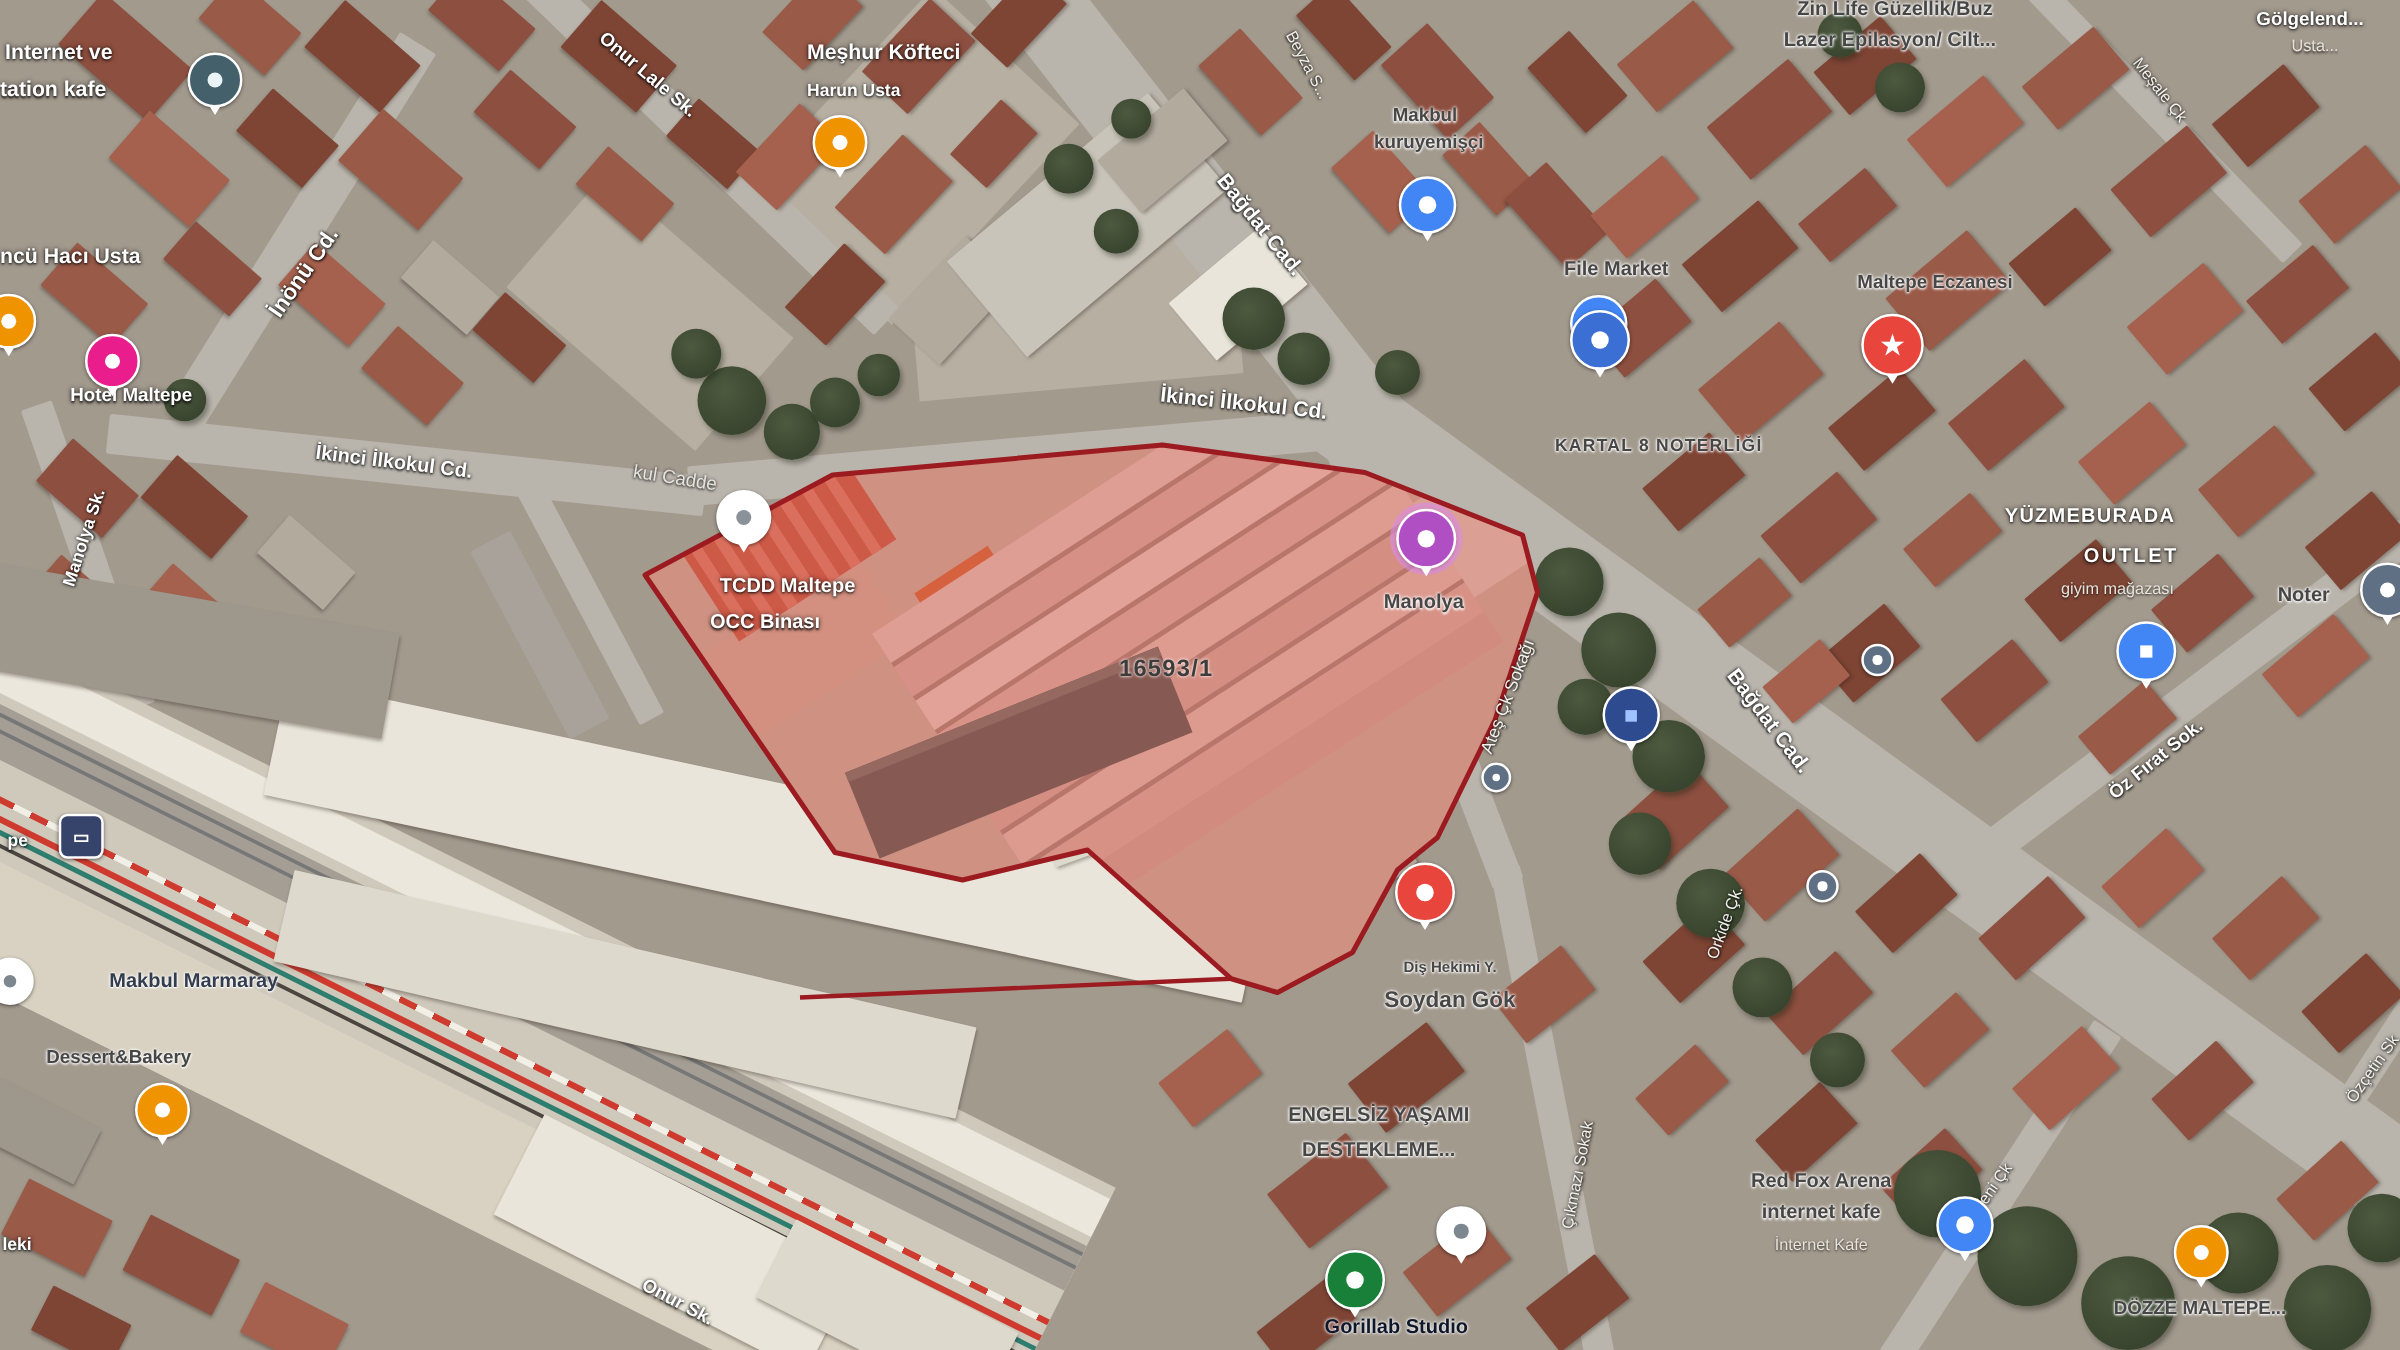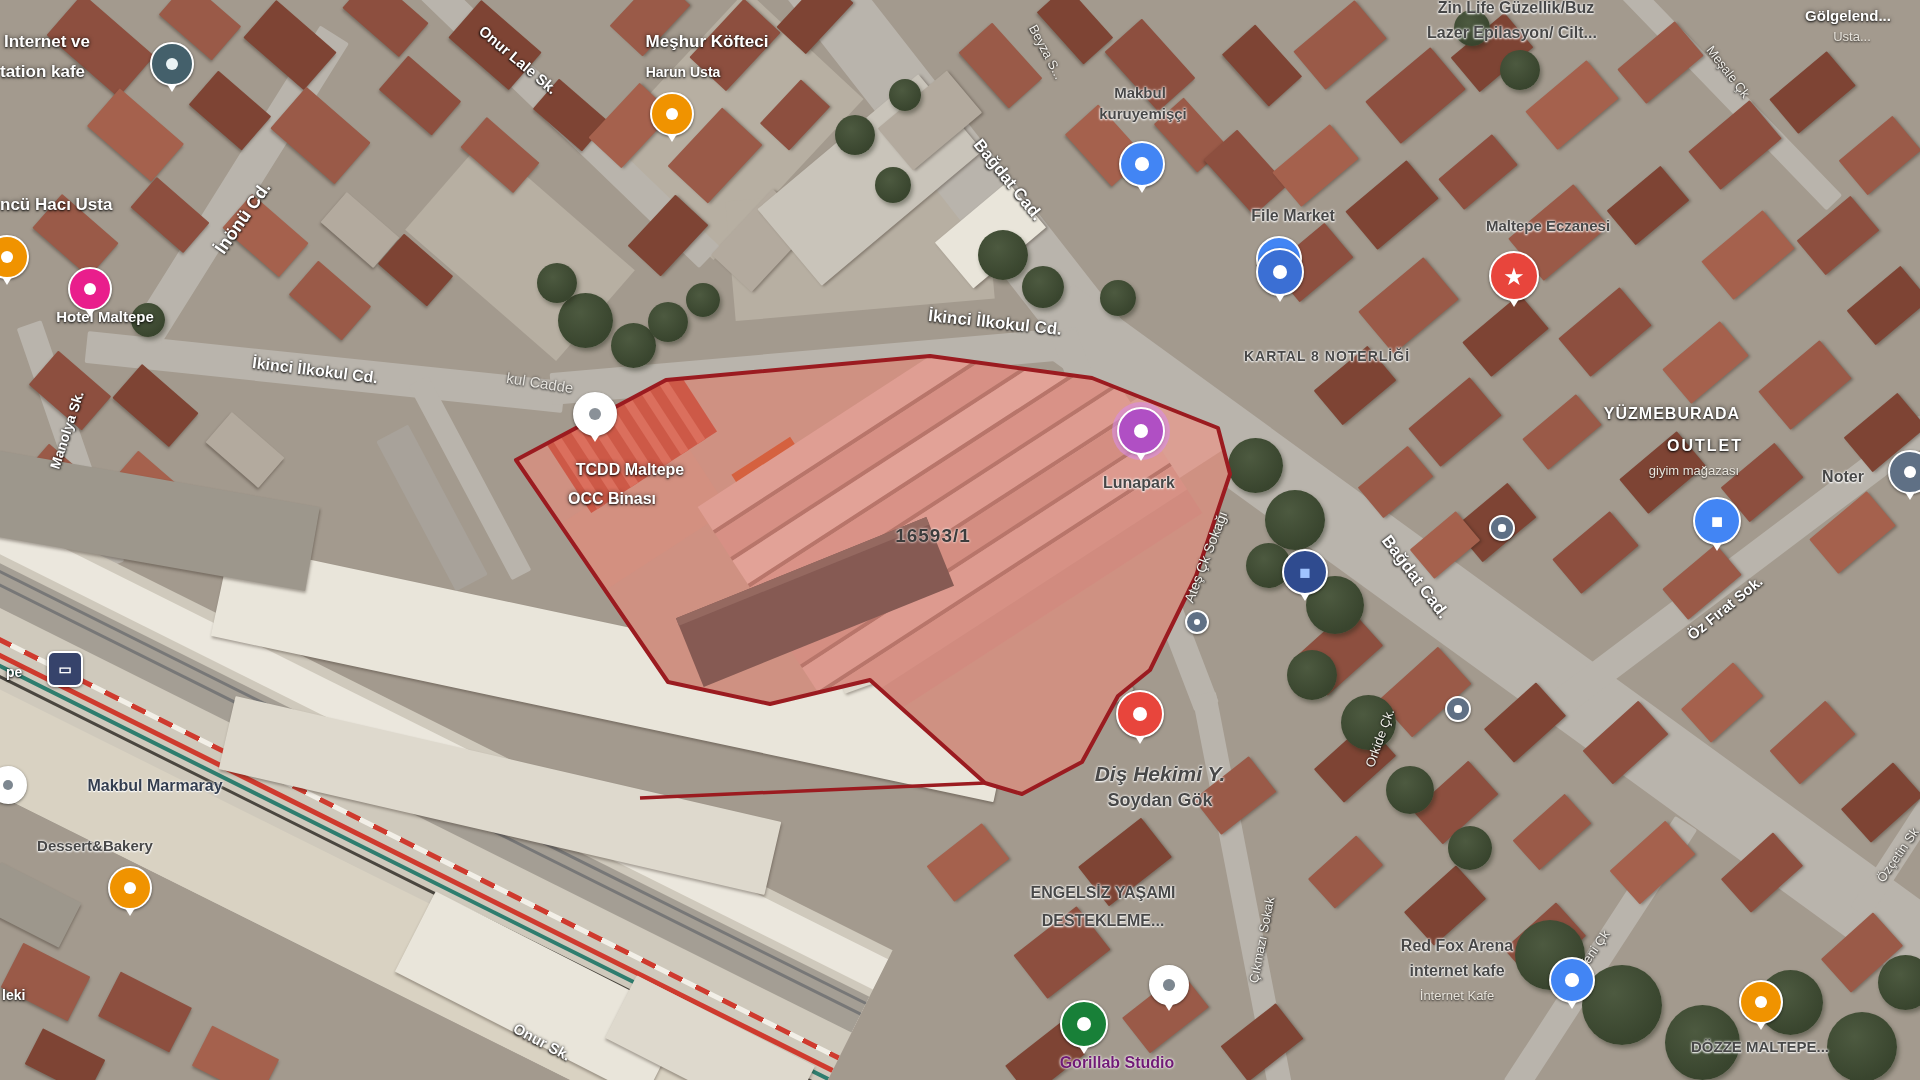--- a/index.html
+++ b/index.html
@@ -14,21 +14,21 @@
         transform:rotate(26.5deg);background:#cfc9bc;overflow:hidden;}
   .rl{position:absolute;left:0;width:100%;}
   #overlay{position:absolute;left:0;top:0;width:1920px;height:1080px;}
   .lbl{position:absolute;white-space:nowrap;line-height:1.05;}
   .st{color:#fff;font-weight:bold;text-shadow:0 1px 2px rgba(0,0,0,.9),0 0 3px rgba(0,0,0,.75);}
   .st2{color:#f3f1ec;font-weight:normal;text-shadow:0 1px 2px rgba(0,0,0,.85),0 0 3px rgba(0,0,0,.7);}
   .poiw{color:#fff;font-weight:bold;text-shadow:0 1px 2px rgba(0,0,0,.85),0 0 4px rgba(0,0,0,.65);}
   .poid{color:#474747;font-weight:bold;text-shadow:0 0 2px #fff,0 0 3px #fff,0 1px 2px rgba(255,255,255,.9);}
   .poisub{color:#e8e4dc;font-weight:normal;text-shadow:0 1px 2px rgba(0,0,0,.8);}
   .transit{color:#333d4e;font-weight:bold;text-shadow:0 0 2px #fff,0 0 3px #fff,0 1px 1px #fff;}
-  .green{color:#701a75;font-weight:bold;text-shadow:0 0 2px #fff,0 0 3px rgba(255,255,255,.95);}
+  .green{color:#0f172a;font-weight:bold;text-shadow:0 0 2px #fff,0 0 3px rgba(255,255,255,.95);}
   .area{color:#3c3c3c;font-weight:bold;letter-spacing:1px;
         text-shadow:0 0 3px rgba(255,230,225,.95),0 0 2px rgba(255,230,225,.95);}
   .pin{position:absolute;border-radius:50%;border:2px solid #fff;
        box-shadow:0 1px 3px rgba(0,0,0,.5);display:flex;align-items:center;justify-content:center;}
   .pin .dot{border-radius:50%;width:32%;height:32%;}
   .pin .gl{font-weight:bold;line-height:1;}
   .pin.tail::after{content:"";position:absolute;left:50%;bottom:-8px;transform:translateX(-50%);
        width:0;height:0;border-left:5px solid transparent;border-right:5px solid transparent;
        border-top:8px solid #fff;}
   .pin.sq{border-radius:7px;}
@@ -279,36 +279,36 @@
       <div class="lbl poiw" style="left: 1848px; top: 16px; font-size: 15px; transform: translate(-50%, -50%);">Gölgelend...</div>
       <div class="lbl poisub" style="left: 1852px; top: 37px; font-size: 13px; transform: translate(-50%, -50%);">Usta...</div>
       <div class="lbl st2" style="left: 1728px; top: 72px; font-size: 13px; transform: translate(-50%, -50%) rotate(52deg);">Meşale Çk</div>
       <div class="lbl poid" style="left: 1140px; top: 93px; font-size: 15px; transform: translate(-50%, -50%);">Makbul</div>
       <div class="lbl poid" style="left: 1143px; top: 114px; font-size: 15px; transform: translate(-50%, -50%);">kuruyemişçi</div>
       <div class="lbl poid" style="left: 1293px; top: 216px; font-size: 16px; transform: translate(-50%, -50%);">File Market</div>
       <div class="lbl poid" style="left: 1548px; top: 226px; font-size: 15px; transform: translate(-50%, -50%);">Maltepe Eczanesi</div>
       <div class="lbl poid" style="left: 1327px; top: 356px; font-size: 14px; letter-spacing: 1px; transform: translate(-50%, -50%);">KARTAL 8 NOTERLİĞİ</div>
       <div class="lbl poiw" style="left: 630px; top: 470px; font-size: 16px; transform: translate(-50%, -50%);">TCDD Maltepe</div>
       <div class="lbl poiw" style="left: 612px; top: 499px; font-size: 16px; transform: translate(-50%, -50%);">OCC Binası</div>
-      <div class="lbl poid" style="left: 1139px; top: 483px; font-size: 16px; transform: translate(-50%, -50%);">Lunapark</div>
+      <div class="lbl poid" style="left: 1139px; top: 483px; font-size: 16px; transform: translate(-50%, -50%);">Manolya</div>
       <div class="lbl area" style="left: 933px; top: 536px; font-size: 19px; transform: translate(-50%, -50%);">16593/1</div>
       <div class="lbl st2" style="left: 1206px; top: 557px; font-size: 14px; transform: translate(-50%, -50%) rotate(-69deg);">Ateş Çk Sokağı</div>
       <div class="lbl st" style="left: 1415px; top: 577px; font-size: 17px; transform: translate(-50%, -50%) rotate(53deg);">Bağdat Cad.</div>
       <div class="lbl poiw" style="left: 1672px; top: 414px; font-size: 16px; letter-spacing: 1px; transform: translate(-50%, -50%);">YÜZMEBURADA</div>
       <div class="lbl poiw" style="left: 1705px; top: 446px; font-size: 16px; letter-spacing: 2px; transform: translate(-50%, -50%);">OUTLET</div>
       <div class="lbl poisub" style="left: 1694px; top: 471px; font-size: 13px; transform: translate(-50%, -50%);">giyim mağazası</div>
       <div class="lbl poid" style="left: 1843px; top: 477px; font-size: 16px; transform: translate(-50%, -50%);">Noter</div>
       <div class="lbl st" style="left: 1725px; top: 608px; font-size: 15px; transform: translate(-50%, -50%) rotate(-39deg);">Öz Fırat Sok.</div>
       <div class="lbl st2" style="left: 1380px; top: 738px; font-size: 13px; transform: translate(-50%, -50%) rotate(-70deg);">Orkide Çk.</div>
       <div class="lbl st2" style="left: 1898px; top: 855px; font-size: 13px; transform: translate(-50%, -50%) rotate(-55deg);">Özçetin Sk</div>
       <div class="lbl transit" style="left: 155px; top: 786px; font-size: 16px; transform: translate(-50%, -50%);">Makbul Marmaray</div>
       <div class="lbl poiw" style="left: 6px; top: 672px; font-size: 14px; transform: translate(0px, -50%);">pe</div>
       <div class="lbl poid" style="left: 95px; top: 846px; font-size: 15px; transform: translate(-50%, -50%);">Dessert&amp;Bakery</div>
       <div class="lbl poiw" style="left: 2px; top: 995px; font-size: 14px; transform: translate(0px, -50%);">leki</div>
-      <div class="lbl poid" style="left: 1160px; top: 774px; font-size: 21px; transform: translate(-50%, -50%); font-style: italic;">Diş Hekimi Y.</div>
+      <div class="lbl poid" style="left: 1160px; top: 774px; font-size: 12px; transform: translate(-50%, -50%);">Diş Hekimi Y.</div>
       <div class="lbl poid" style="left: 1160px; top: 800px; font-size: 18px; transform: translate(-50%, -50%);">Soydan Gök</div>
       <div class="lbl poid" style="left: 1103px; top: 893px; font-size: 16px; transform: translate(-50%, -50%);">ENGELSİZ YAŞAMI</div>
       <div class="lbl poid" style="left: 1103px; top: 921px; font-size: 16px; transform: translate(-50%, -50%);">DESTEKLEME...</div>
       <div class="lbl st2" style="left: 1262px; top: 940px; font-size: 13px; transform: translate(-50%, -50%) rotate(-79deg);">Çıkmazı Sokak</div>
       <div class="lbl green" style="left: 1117px; top: 1063px; font-size: 16px; transform: translate(-50%, -50%);">Gorillab Studio</div>
       <div class="lbl poid" style="left: 1457px; top: 946px; font-size: 16px; transform: translate(-50%, -50%);">Red Fox Arena</div>
       <div class="lbl poid" style="left: 1457px; top: 971px; font-size: 16px; transform: translate(-50%, -50%);">internet kafe</div>
       <div class="lbl poisub" style="left: 1457px; top: 996px; font-size: 13px; transform: translate(-50%, -50%);">İnternet Kafe</div>
       <div class="lbl st2" style="left: 1594px; top: 950px; font-size: 13px; transform: translate(-50%, -50%) rotate(-55deg);">Yeni Çk</div>
       <div class="lbl poid" style="left: 1760px; top: 1047px; font-size: 15px; transform: translate(-50%, -50%);">DÖZZE MALTEPE...</div>

